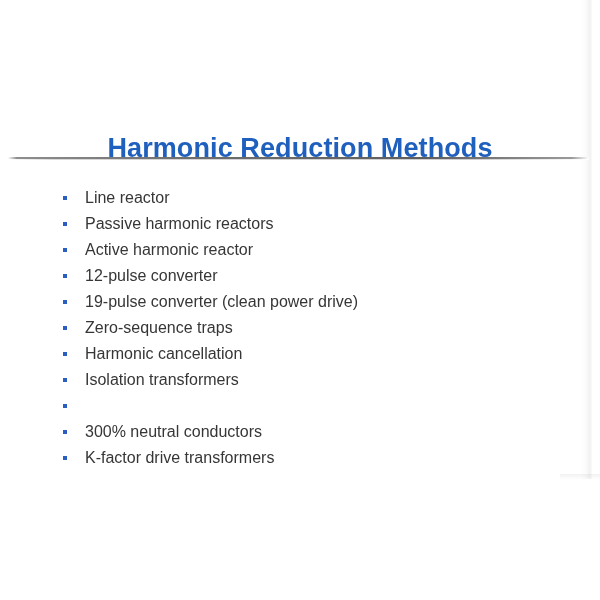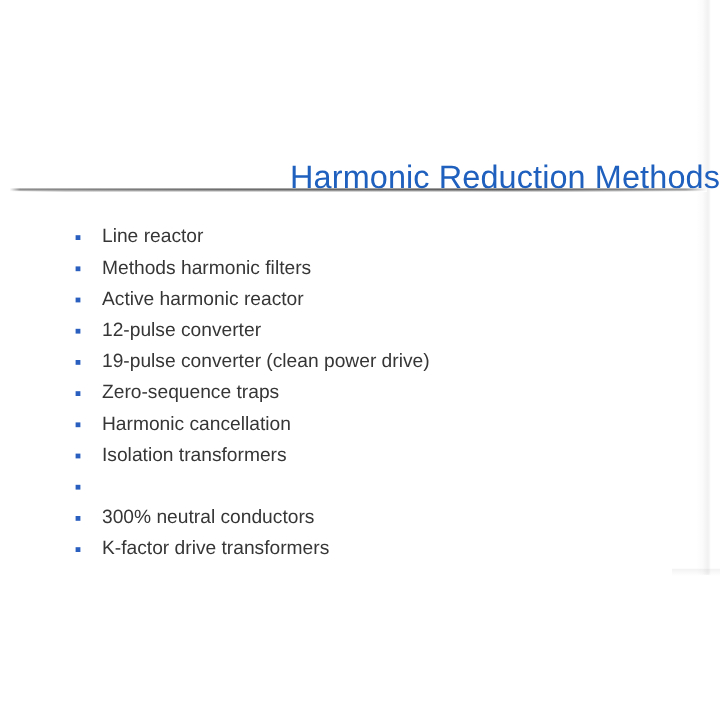--- a/index.html
+++ b/index.html
@@ -48,24 +48,24 @@
                 rgba(0,0,0,0.0) 100%);
     pointer-events: none;
   }
 
   
   #title {
     position: absolute;
     left: 0;
     top: 113px;
     width: 600px;
-    text-align: right;
+    text-align: center;
     color: #1F60BE;
     font-size: 27px;
-    font-weight: 400;
+    font-weight: 700;
     letter-spacing: 0.1px;
     line-height: 34px;
     white-space: nowrap;
   }
 
   
   #title-rule {
     position: absolute;
     left: 8px;
     top: 157px;
@@ -138,21 +138,21 @@
   <div id="title-rule"></div>
   <div id="title-rule-hi"></div>
 
   <ul id="bullet-list">
     <li class="bullet-item">
       <span class="bullet-marker"></span>
       <span class="bullet-text">Line reactor</span>
     </li>
     <li class="bullet-item">
       <span class="bullet-marker"></span>
-      <span class="bullet-text">Methods harmonic filters</span>
+      <span class="bullet-text">Passive harmonic reactors</span>
     </li>
     <li class="bullet-item">
       <span class="bullet-marker"></span>
       <span class="bullet-text">Active harmonic reactor</span>
     </li>
     <li class="bullet-item">
       <span class="bullet-marker"></span>
       <span class="bullet-text">12-pulse converter</span>
     </li>
     <li class="bullet-item">

